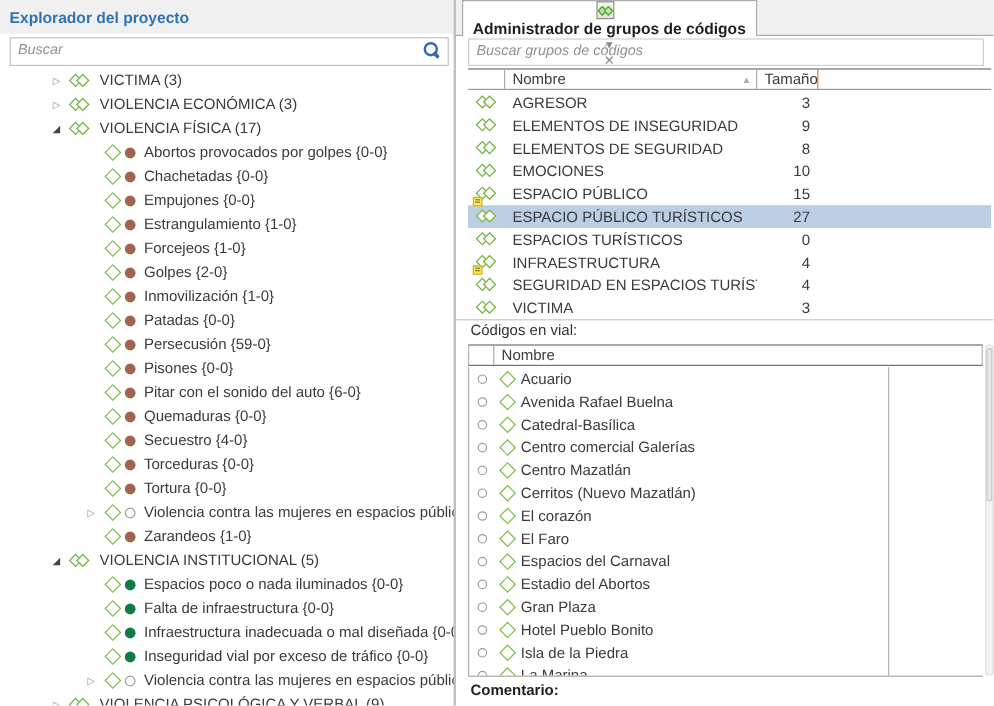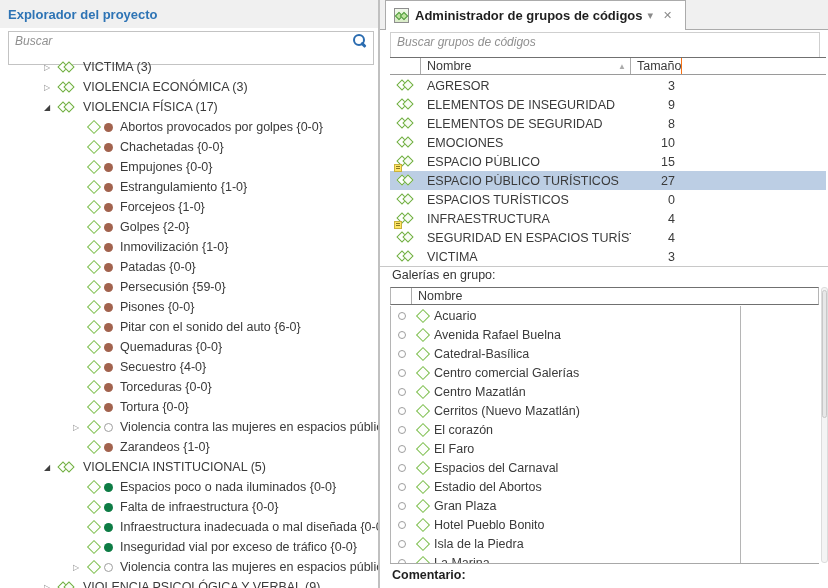--- a/index.html
+++ b/index.html
@@ -6,21 +6,21 @@
   html,body { width:828px; height:588px; overflow:hidden; background:#fff;
     font-family:"Liberation Sans", sans-serif; color:#3a3a3a; }
   .panel { position:absolute; top:0; bottom:0; }
   
   #left { left:0; width:448px; background:#fff; }
   .titlebar { height:28px; background:#f0f0f0; display:flex; align-items:center; padding:0 8px; }
   .titlebar .t { font-size:13px; font-weight:bold; color:#2e74b5; flex:1 1 auto;
     white-space:nowrap; overflow:hidden; }
   .winbtn { color:#8a8a8a; font-size:11px; padding:0 5px; cursor:default; }
   .searchbox { position:absolute; left:8px; top:31px; height:24px; background:#fff;
-    border:1px solid #c3c3c3; display:flex; align-items:flex-end; padding:16px 6px; }
+    border:1px solid #c3c3c3; display:flex; align-items:flex-start; padding:2px 6px; }
   #left .searchbox { width:366px; }
   .searchbox input { flex:1; border:none; outline:none; font-family:"Liberation Sans",sans-serif;
     font-size:12px; font-style:italic; color:#555; background:transparent; }
   .searchbox input::placeholder { color:#909090; font-style:italic; }
   .mag { position:relative; width:15px; height:15px; flex:0 0 auto; }
   .mag::before { content:""; position:absolute; left:1px; top:1px; width:8px; height:8px;
     border:2px solid #2b6cb0; border-radius:50%; }
   .mag::after { content:""; position:absolute; left:10px; top:9px; width:2.5px; height:6px;
     background:#2b6cb0; transform:rotate(-45deg); border-radius:1px; }
   #tree { position:absolute; left:0; right:0; top:57px; bottom:0; overflow:hidden; }
@@ -41,21 +41,21 @@
   .dot.green { background:#0e7c45; }
   .dot.open  { background:#fff; border:1px solid #9e9e9e; }
   
   #vsep { position:absolute; top:0; bottom:0; left:378px; width:2px; background:#c0c0c0; }
   
   #right { left:380px; width:448px; background:#fff; }
   #tabstrip { position:absolute; left:0; right:0; top:0; height:30px; background:#f0f0f0;
     border-bottom:1px solid #ababab; }
   #tab { position:absolute; left:5px; top:0; height:30px; background:#fff;
     border:1px solid #ababab; border-bottom:none; display:flex; align-items:center;
-    padding:0 8px; z-index:2; }
+    padding:0 8px; z-index:2;flex-direction:column; }
   #tab .ticon { position:relative; width:15px; height:15px; border:1px solid #8e8e8e;
     background:linear-gradient(#f3f9ee,#d9ecc7); margin-right:6px; flex:0 0 auto; }
   #tab .ticon i { position:absolute; top:4px; width:6px; height:6px; border:1px solid #4e9a3c;
     background:#bfe3a0; transform:rotate(45deg); }
   #tab .ticon i.b { left:1px; } #tab .ticon i.f { left:6px; }
   #tab .t { font-size:13px; font-weight:bold; color:#1f1f1f; white-space:nowrap; }
   #right .searchbox { left:10px; top:32px; width:430px; border:1px solid #cfcfcf; height:23px; }
   
   #ghead { position:absolute; left:10px; top:57px; width:436px; height:18px; background:#fff;
     border-top:1px solid #707070; border-bottom:1px solid #9a9a9a; display:flex;
@@ -412,21 +412,21 @@
           <span class="dd" style="position: relative;">
             <i class="b"></i>
             <i class="f"></i>
           </span>
         </span>
         <span class="name">VICTIMA</span>
         <span class="size">3</span>
       </div>
     </div>
   <div id="gsep"></div>
-  <div id="ciglabel">Galerías en grupo:</div>
+  <div id="ciglabel">Códigos en vial:</div>
   <div id="chead">
     <div class="hc c-icon"></div>
     <div class="hc c-name">
       <span>Nombre</span>
     </div>
   </div>
   <div id="cbody">
       <div class="crow">
         <span class="ocell">
           <span class="dot open"></span>

